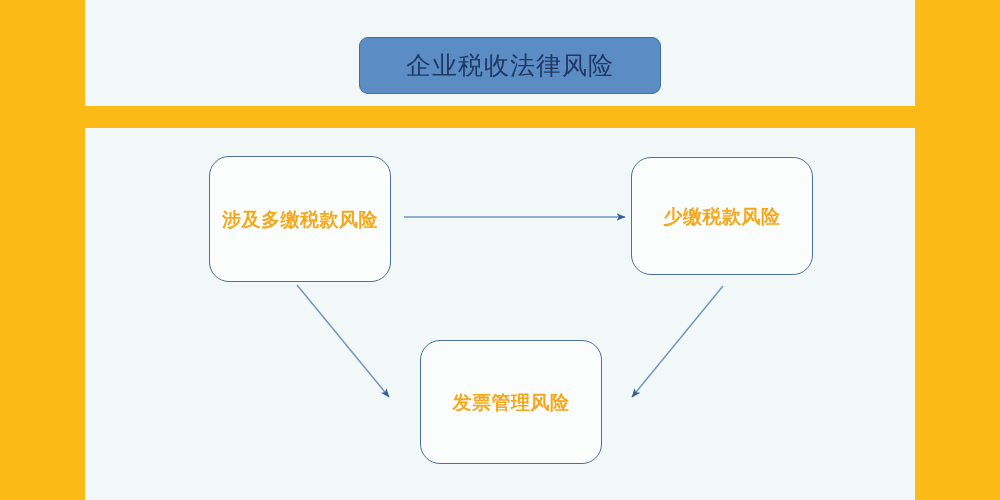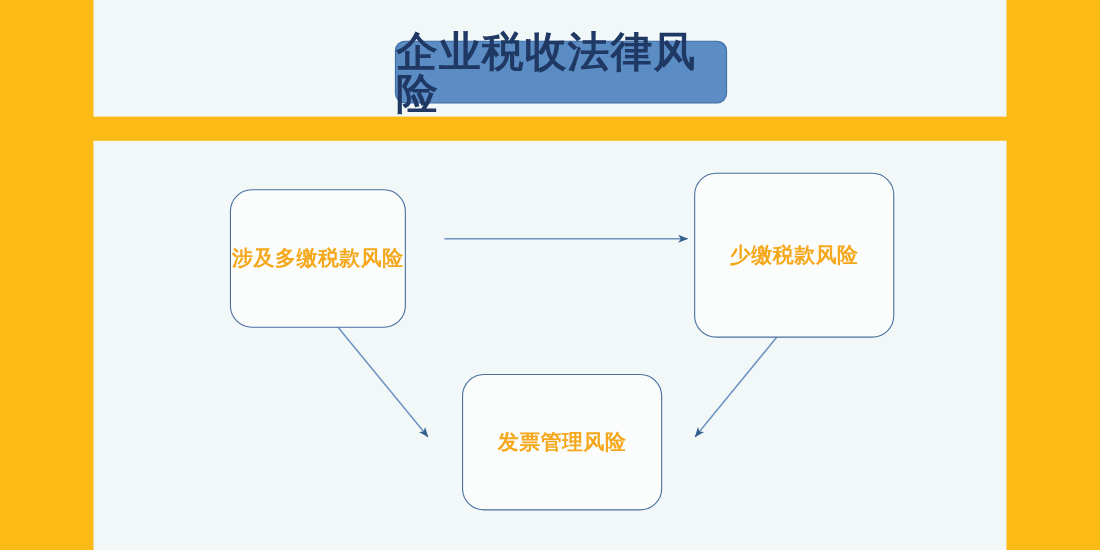--- a/index.html
+++ b/index.html
@@ -35,22 +35,22 @@
     background: #5b8cc4;
     border: 1px solid #3d6ea6;
     border-radius: 9px;
     display: flex;
     align-items: center;
     justify-content: center;
     box-sizing: border-box;
   }
   .title-text {
     color: #1f3864;
-    font-size: 38px;
-    font-weight: bold;
+    font-size: 25px;
+    font-weight: normal;
     letter-spacing: 1px;
     font-family: "DejaVu Sans", "Liberation Sans", sans-serif;
     line-height: 1;
   }
 
   
   .node {
     position: absolute;
     background: #fbfdfd;
     border: 1px solid #4a6f9e;
@@ -62,22 +62,22 @@
   }
   .node-label {
     color: #f5a81c;
     font-size: 19px;
     font-weight: bold;
     letter-spacing: 0.5px;
     font-family: "DejaVu Sans", "Liberation Sans", sans-serif;
     line-height: 1;
     white-space: nowrap;
   }
-  #node-overpay  { left: 209px; top: 172px; width: 160px; height: 126px; }
-  #node-underpay { left: 631px; top: 157px; width: 182px; height: 150px; border-radius: 20px; }
+  #node-overpay  { left: 209px; top: 156px; width: 182px; height: 126px; }
+  #node-underpay { left: 631px; top: 157px; width: 182px; height: 118px; border-radius: 20px; }
   #node-invoice  { left: 420px; top: 340px; width: 182px; height: 124px; }
 
   
   .connectors {
     position: absolute;
     left: 0; top: 0;
     width: 1000px;
     height: 500px;
     pointer-events: none;
   }

